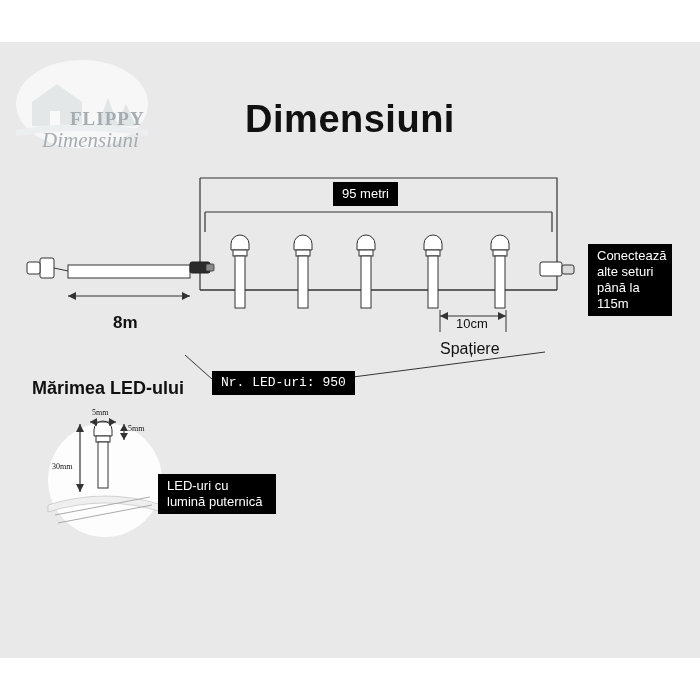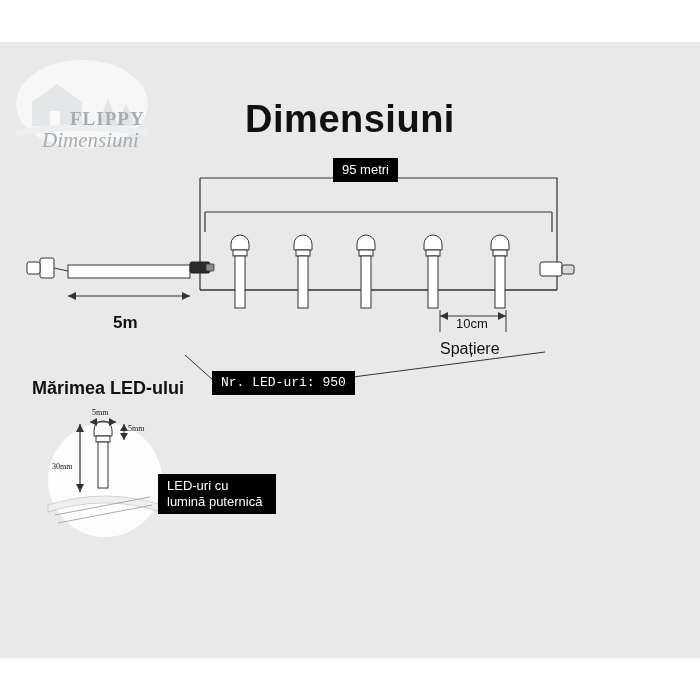--- a/index.html
+++ b/index.html
@@ -216,25 +216,26 @@
 
     <line x1="124" y1="424" x2="124" y2="440" stroke="#333" stroke-width="1"></line>
     <polygon points="124,424 120,431 128,431" fill="#333"></polygon>
     <polygon points="124,440 120,433 128,433" fill="#333"></polygon>
 
     <line x1="80" y1="424" x2="80" y2="492" stroke="#333" stroke-width="1.2"></line>
     <polygon points="80,424 76,432 84,432" fill="#333"></polygon>
     <polygon points="80,492 76,484 84,484" fill="#333"></polygon>
   </svg>
 
-  <div class="chip" style="left:333px; top:158px;">95 metri</div>
+  <div class="chip" style="left:333px; top:182px;">95 metri</div>
+  <div class="chip multi" style="left:588px; top:244px; width:66px;">Conectează alte seturi până la 115m</div>
   <div class="chip" style="left:212px; top:371px;font-family:Liberation Mono, monospace;">Nr. LED-uri: 950</div>
   <div class="chip multi" style="left:158px; top:474px; width:100px;">LED-uri cu lumină puternică</div>
 
-  <div class="bold-label" style="left:113px; top:313px;">5m</div>
+  <div class="bold-label" style="left:113px; top:313px;">8m</div>
   <div class="plain-label" style="left:456px; top:316px; font-size:13px;text-align:right;">10cm</div>
   <div class="plain-label" style="left:440px; top:340px; font-size:16px;">Spațiere</div>
 
   <div class="bold-label" style="left:32px; top:378px; font-size:18px;">Mărimea LED-ului</div>
   <div class="tiny-label" style="left:92px; top:408px;">5mm</div>
   <div class="tiny-label" style="left:128px; top:424px;">5mm</div>
   <div class="tiny-label" style="left:52px; top:462px;">30mm</div>
 
 </div>
 

